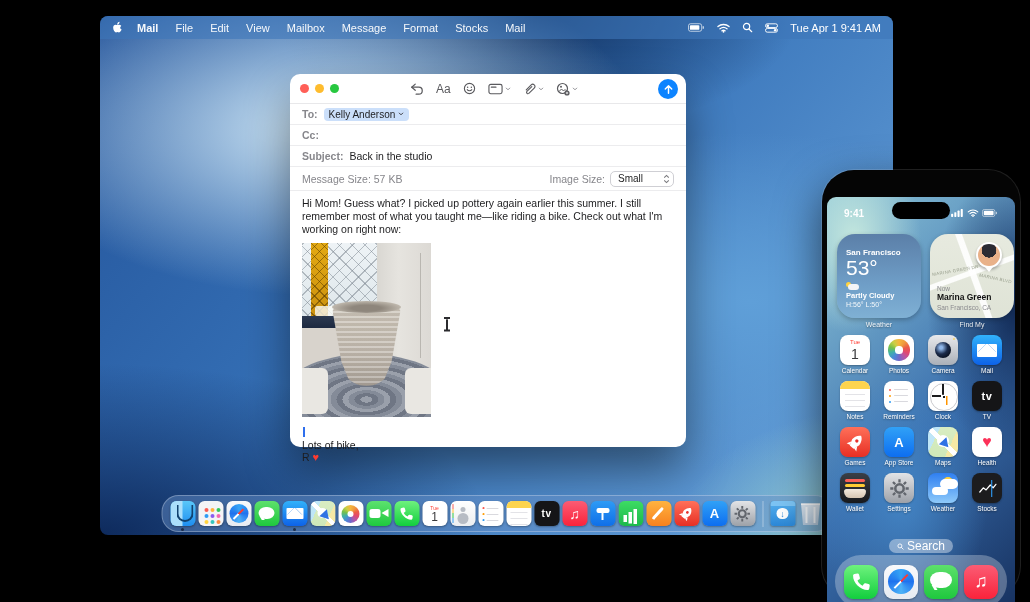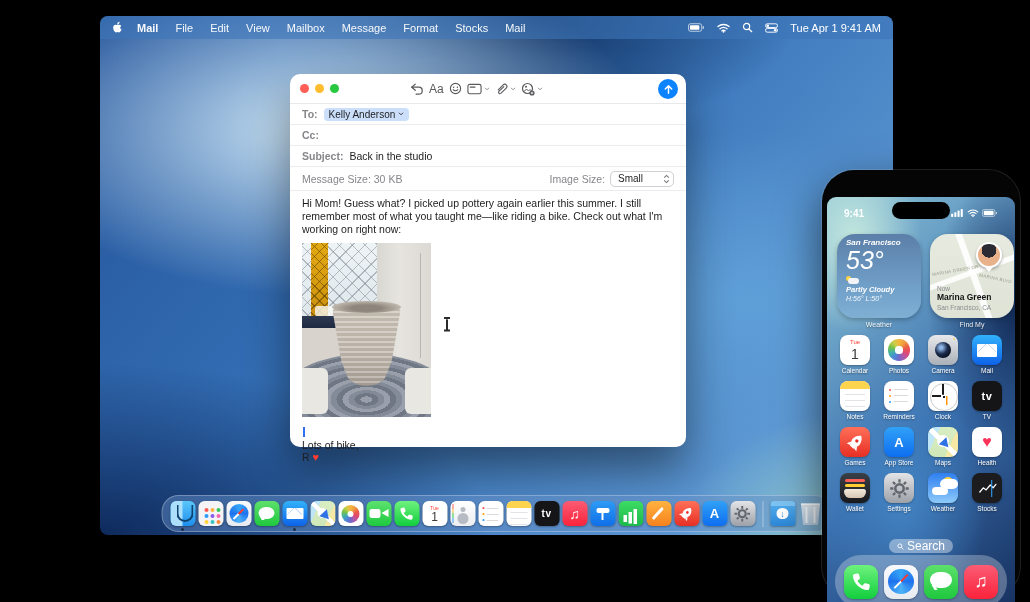--- a/index.html
+++ b/index.html
@@ -25,21 +25,21 @@
   .menu-right{margin-left:auto;display:flex;gap:12px;}
   .status-icon{display:flex;align-items:center;}
   .menu-clock{font-size:11px;white-space:nowrap;}
 
   
   .mail-window{position:absolute;left:190px;top:58px;width:396px;height:373px;background:#fff;border-radius:10px;
     box-shadow:0 22px 45px rgba(0,0,0,.45);font-size:10.5px;color:#1d1d1f;}
   .titlebar{position:relative;height:30px;border-bottom:1px solid #e8e8ea;display:flex;align-items:center;padding:0 10px;}
   .tl{width:9px;height:9px;border-radius:50%;margin-right:6px;}
   .tl.red{background:#ff5f57}.tl.yellow{background:#febc2e}.tl.green{background:#28c840}
-  .tb-icons{position:absolute;left:120px;display:flex;align-items:center;gap:5px;}
+  .tb-icons{position:absolute;left:120px;display:flex;align-items:center;gap:12px;}
   .tb-btn{display:flex;align-items:center;gap:2px;color:#5a5a5e;}
   .tb-aa{font-size:12px;color:#5a5a5e;}
   .send-btn{position:absolute;right:8px;top:5px;width:20px;height:20px;border-radius:50%;background:#0d84ff;
     display:flex;align-items:center;justify-content:center;}
   .hrow{display:flex;align-items:center;height:21px;padding:0 12px;border-bottom:1px solid #ececee;}
   .hlabel{color:#86868b;margin-right:6px;font-weight:bold;}
   .pill{background:#cbdffa;border-radius:4px;padding:1px 5px;display:flex;align-items:center;gap:3px;font-size:10px;}
   .size-row{display:flex;align-items:center;height:24px;padding:0 12px;border-bottom:1px solid #ececee;color:#86868b;}
   .size-right{margin-left:auto;display:flex;align-items:center;gap:5px;}
   .select-box{display:flex;align-items:center;justify-content:space-between;width:64px;height:16px;border:1px solid #cfcfd4;
@@ -191,23 +191,23 @@
       radial-gradient(60% 38% at 14% 10%, #c4e7de 0%, rgba(196,231,222,0) 60%),
       radial-gradient(75% 55% at 100% 28%, #132c58 0%, rgba(19,44,88,0) 62%),
       radial-gradient(70% 45% at 40% 72%, #4384c4 0%, rgba(67,132,196,0) 65%),
       linear-gradient(135deg,#8fc7d8 0%,#3a6fae 55%,#16305e 100%); margin-top: 22px;}
   .p-status{position:absolute;left:0;top:6px;width:100%;height:20px;display:flex;align-items:center;padding:0 17px;color:#fff;}
   .p-time{font-size:10px;font-weight:bold;}
   .island{position:absolute;left:50%;top:5px;transform:translateX(-50%);width:58px;height:17px;border-radius:9px;background:#000;}
   .p-sig{margin-left:auto;display:flex;align-items:center;gap:3px;}
   .widgets{position:absolute;left:10px;top:37px;display:flex;gap:9px;}
   .widget{width:84px;height:84px;border-radius:18px;overflow:hidden;position:relative;box-shadow:0 2px 5px rgba(0,0,0,.25);}
-  .w-weather{background:linear-gradient(180deg,#5b7fa8 0%,#6f9ec7 60%,#7fb0d4 100%);color:#fff;padding:4px 9px;font-style:italic;}
+  .w-weather{background:linear-gradient(180deg,#5b7fa8 0%,#6f9ec7 60%,#7fb0d4 100%);color:#fff;padding:14px 9px;}
   .w-city{font-size:8px;font-weight:600;}
-  .w-temp{font-size:25px;font-weight:300;line-height:1.05;}
+  .w-temp{font-size:21px;font-weight:300;line-height:1.05;}
   .w-cond-icon{margin:3px 0 1px;display:flex;}
   .w-sun{width:5px;height:5px;border-radius:50%;background:#ffd23f;}
   .w-cloud{width:11px;height:6px;border-radius:6px;background:#f2f4f6;margin-left:-3px;margin-top:2px;}
   .w-cond{font-size:7.5px;font-weight:600;}
   .w-hilo{font-size:7px;opacity:.92;margin-top:1px;}
   .w-findmy{background:
       linear-gradient(70deg,transparent 48%,rgba(255,255,255,.9) 49% 54%,transparent 55%),
       linear-gradient(160deg,transparent 44%,rgba(255,255,255,.9) 45% 49%,transparent 50%),
       linear-gradient(#e7eadf,#dfe3d6);}
   .fm-street{position:absolute;font-size:4.5px;color:#9aa08f;letter-spacing:.3px;}
@@ -369,21 +369,21 @@
         </span>
       </div>
       <div class="hrow">
         <span class="hlabel">Cc:</span>
       </div>
       <div class="hrow">
         <span class="hlabel">Subject:</span>
         <span>Back in the studio</span>
       </div>
       <div class="size-row">
-        <span>Message Size: 30 KB</span>
+        <span>Message Size: 57 KB</span>
         <span class="size-right">
           <span>Image Size:</span>
           <span class="select-box">
             <span>Small</span>
             <svg width="7" height="10" viewBox="0 0 7 10">
                 <path d="M1.2 3.6 3.5 1.4 5.8 3.6M1.2 6.4 3.5 8.6 5.8 6.4" fill="none" stroke="#7a7a7e" stroke-width="1.1"></path>
               </svg>
           </span>
         </span>
       </div>

